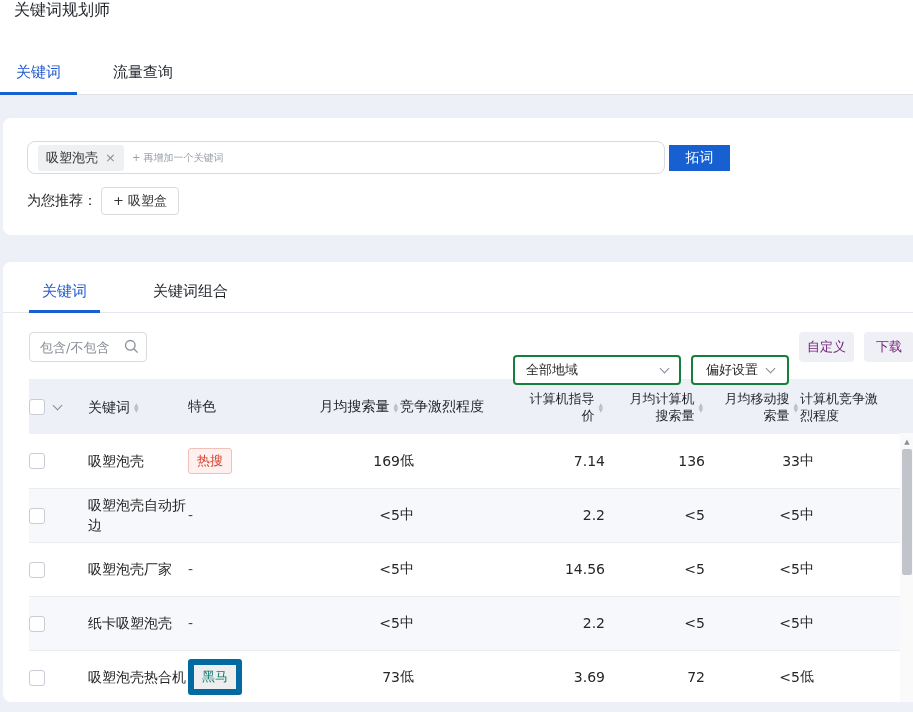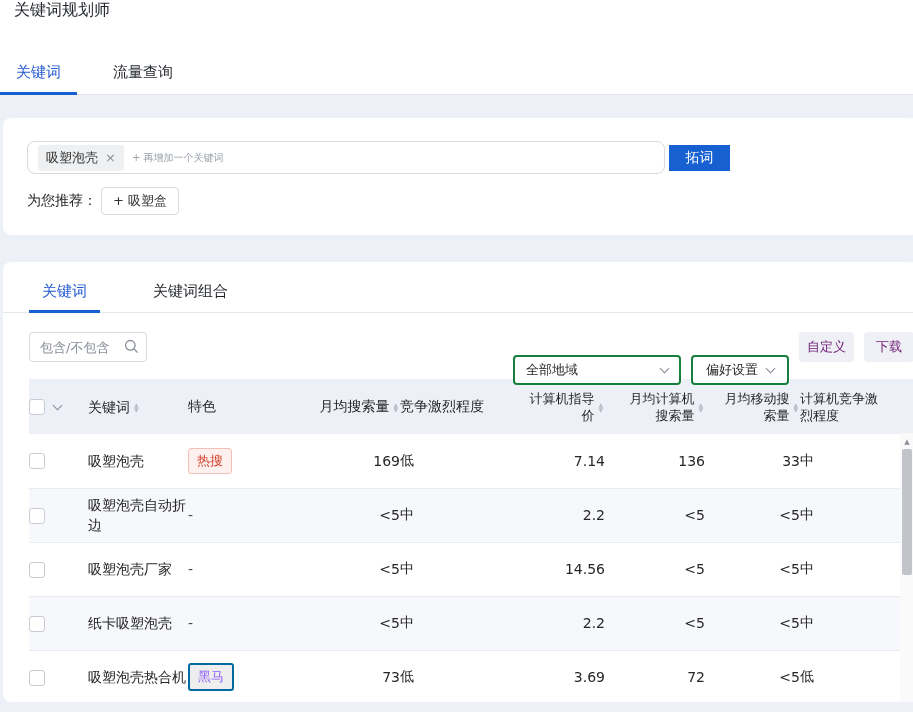--- a/index.html
+++ b/index.html
@@ -126,21 +126,21 @@
     color: #b8bcc6; font-size: 6px; line-height: 5px;
   }
   .checkbox {
     display: inline-block; width: 16px; height: 16px; border: 1px solid #c9ccd4;
     border-radius: 3px; background: #fff; vertical-align: middle; cursor: pointer;
   }
   .hdr-check { display: flex; align-items: center; }
   .hdr-check .chev { margin-left: 9px; cursor: pointer; }
   .badge { display: inline-block; font-size: 13px; padding: 3px 8px; border-radius: 3px; }
   .badge.hot  { color: #d5402b; background: #fdf0ee; border: 1px solid #f1c0b8; }
-  .badge.dark { color: #8b5cf6; background: #eeeeee; border: 2px solid #0369a1; }
+  .badge.dark { color: #0f766e; background: #eeeeee; border: 6px solid #0369a1; }
   .feat-dash { color: #4a4a4a; }
   
   .vscroll {
     position: absolute; top: 171px; right: 5px; width: 14px; height: 269px;
     background: #fafafa;
   }
   .vscroll .arrow { display: block; text-align: center; font-size: 7px; color: #8a8f99; padding-top: 5px; cursor: pointer; }
   .vscroll .thumb { position: absolute; top: 16px; left: 2px; width: 10px; height: 126px; background: #c1c4ca; border-radius: 2px; cursor: pointer; }
 </style>
 </head>

